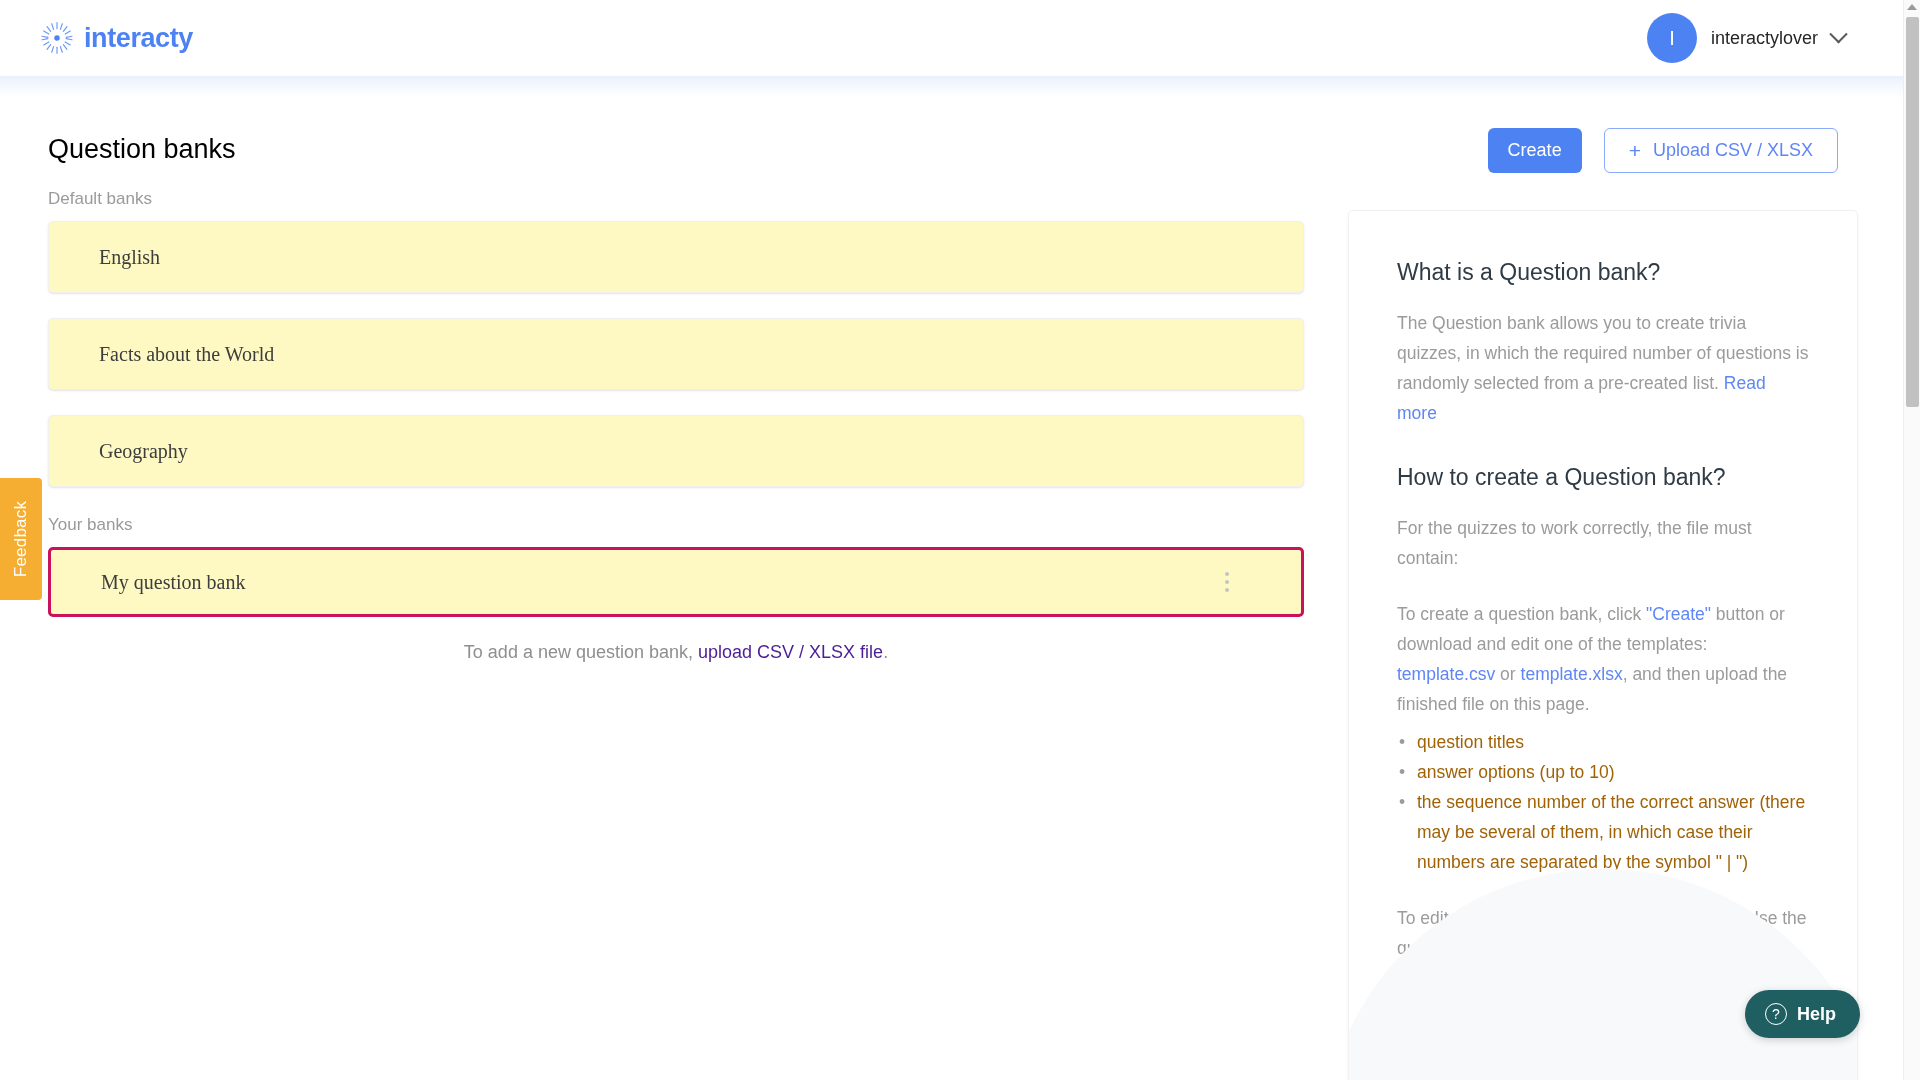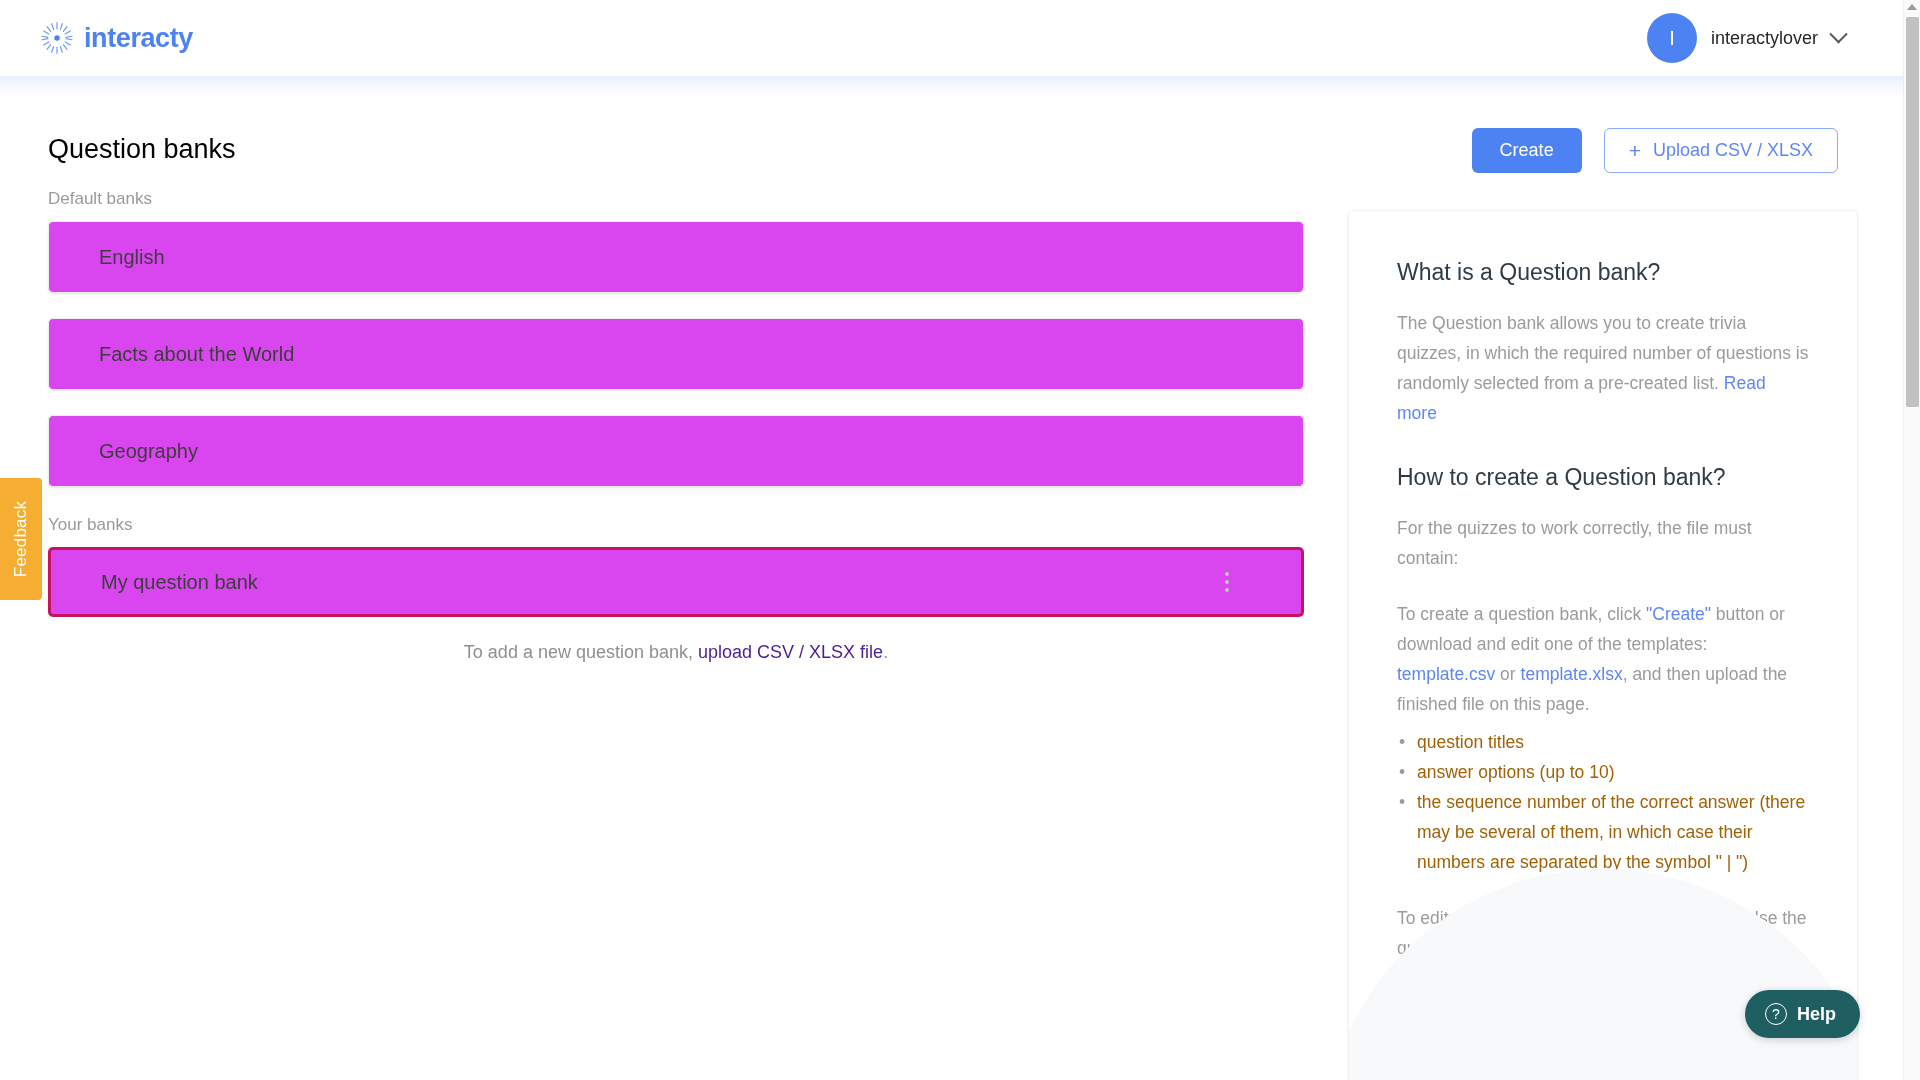--- a/index.html
+++ b/index.html
@@ -67,47 +67,48 @@
     font-size: 27px; color: #000000; font-weight: 400;
   }
 
   .action-row {
     position: absolute; right: 65px; top: 30px;
     display: flex; align-items: center; gap: 22px;
   }
   .btn-create {
     background: #4d82f3; color: #fff;
     font-size: 18px; border: none; border-radius: 6px;
-    padding: 0 28px; height: 45px; cursor: pointer;
+    padding: 0 20px; height: 45px; cursor: pointer;
     font-family: inherit;
   }
   .btn-upload {
     background: #fff; color: #5f86f5;
     font-size: 18px; border: 1px solid #8aabf8; border-radius: 6px;
     padding: 0 24px; height: 45px; cursor: pointer;
     display: flex; align-items: center; gap: 12px;
     font-family: inherit;
   }
   .plus-icon { font-size: 21px; color: #5f86f5; line-height: 1; font-weight: 300; }
 
   
   .list-col { position: absolute; left: 48px; top: 91px; width: 1256px; }
   .group-label { font-size: 17px; color: #9a9a9a; margin-bottom: 12px; }
 
   .bank-card {
     position: relative;
-    background: #d946ef;
+    background: #fef9c3;
     border: 1px solid #f0f0f0;
     border-radius: 5px;
     height: 72px;
     display: flex; align-items: center;
     padding: 0 28px 0 50px;
     margin-bottom: 25px;
     box-shadow: 0 1px 3px rgba(0,0,0,0.07), 0 1px 1px rgba(0,0,0,0.04);
     cursor: pointer;
+    font-family: Liberation Serif, serif;
   }
   .bank-card .bank-name { font-size: 20px; color: #3d3d3d; }
 
   .bank-card.selected {
     border: 3px solid #c9115e;
     box-shadow: none;
     height: 70px;
   }
 
   .dots-menu {

